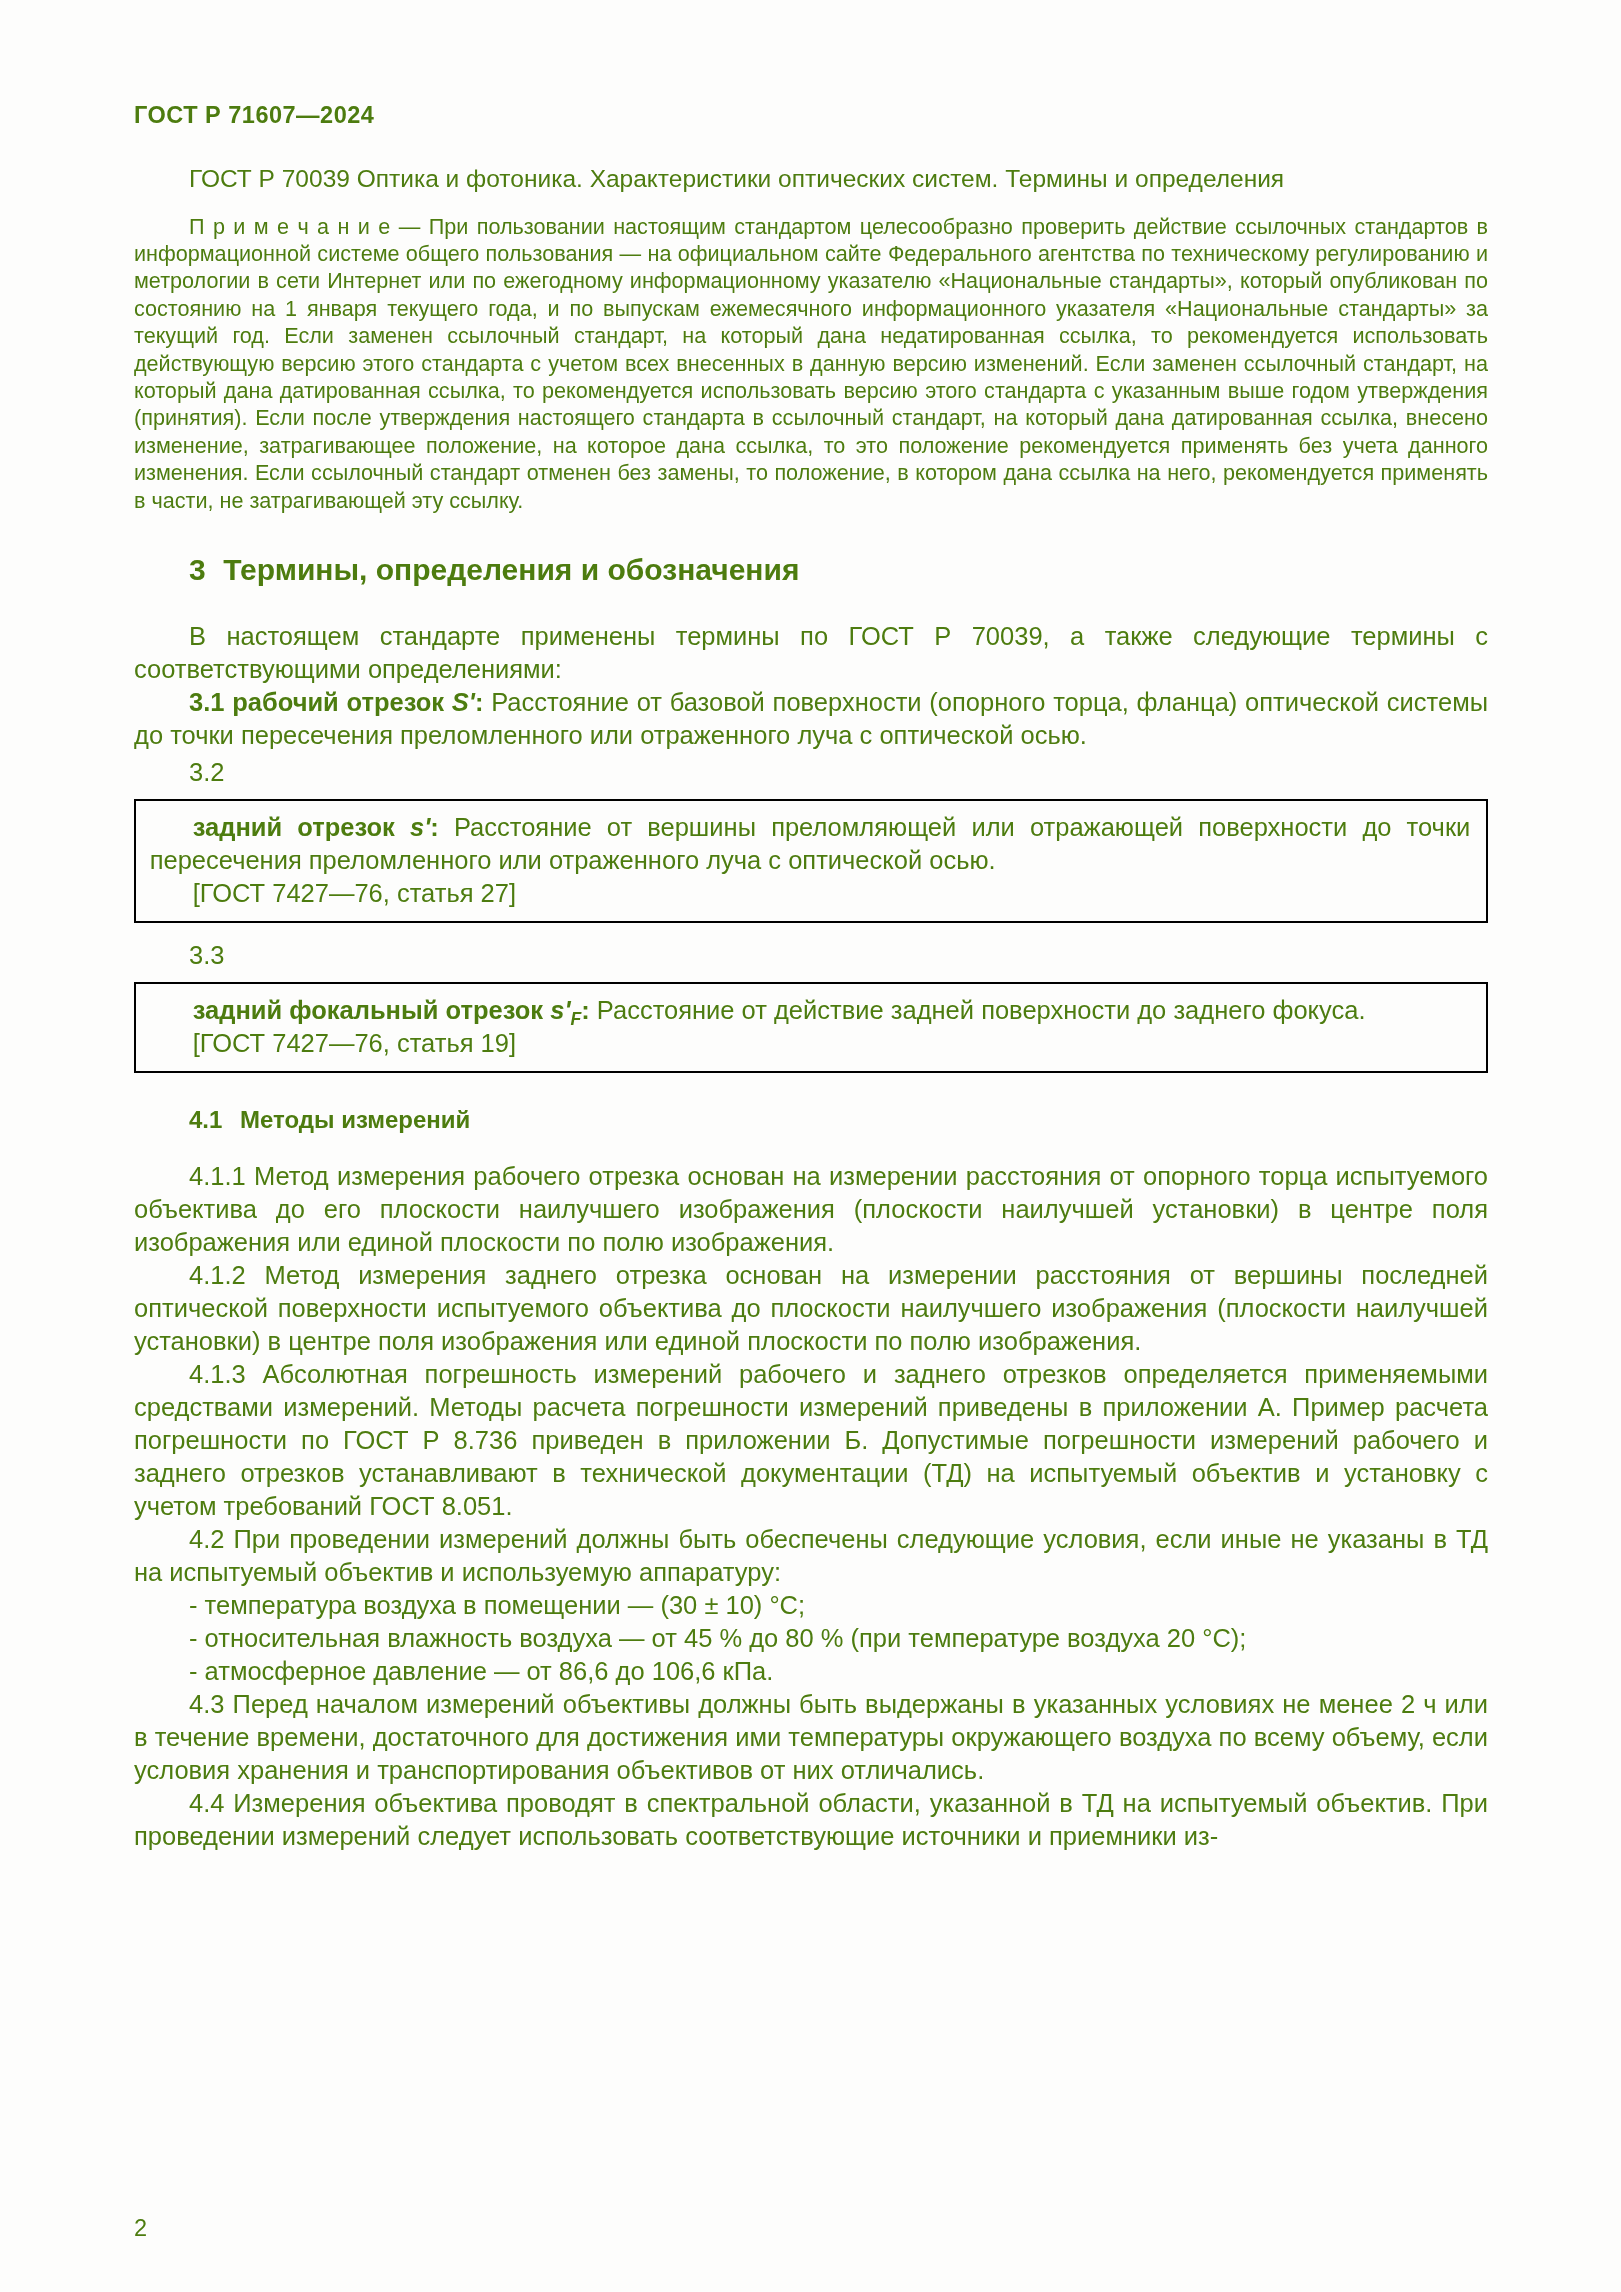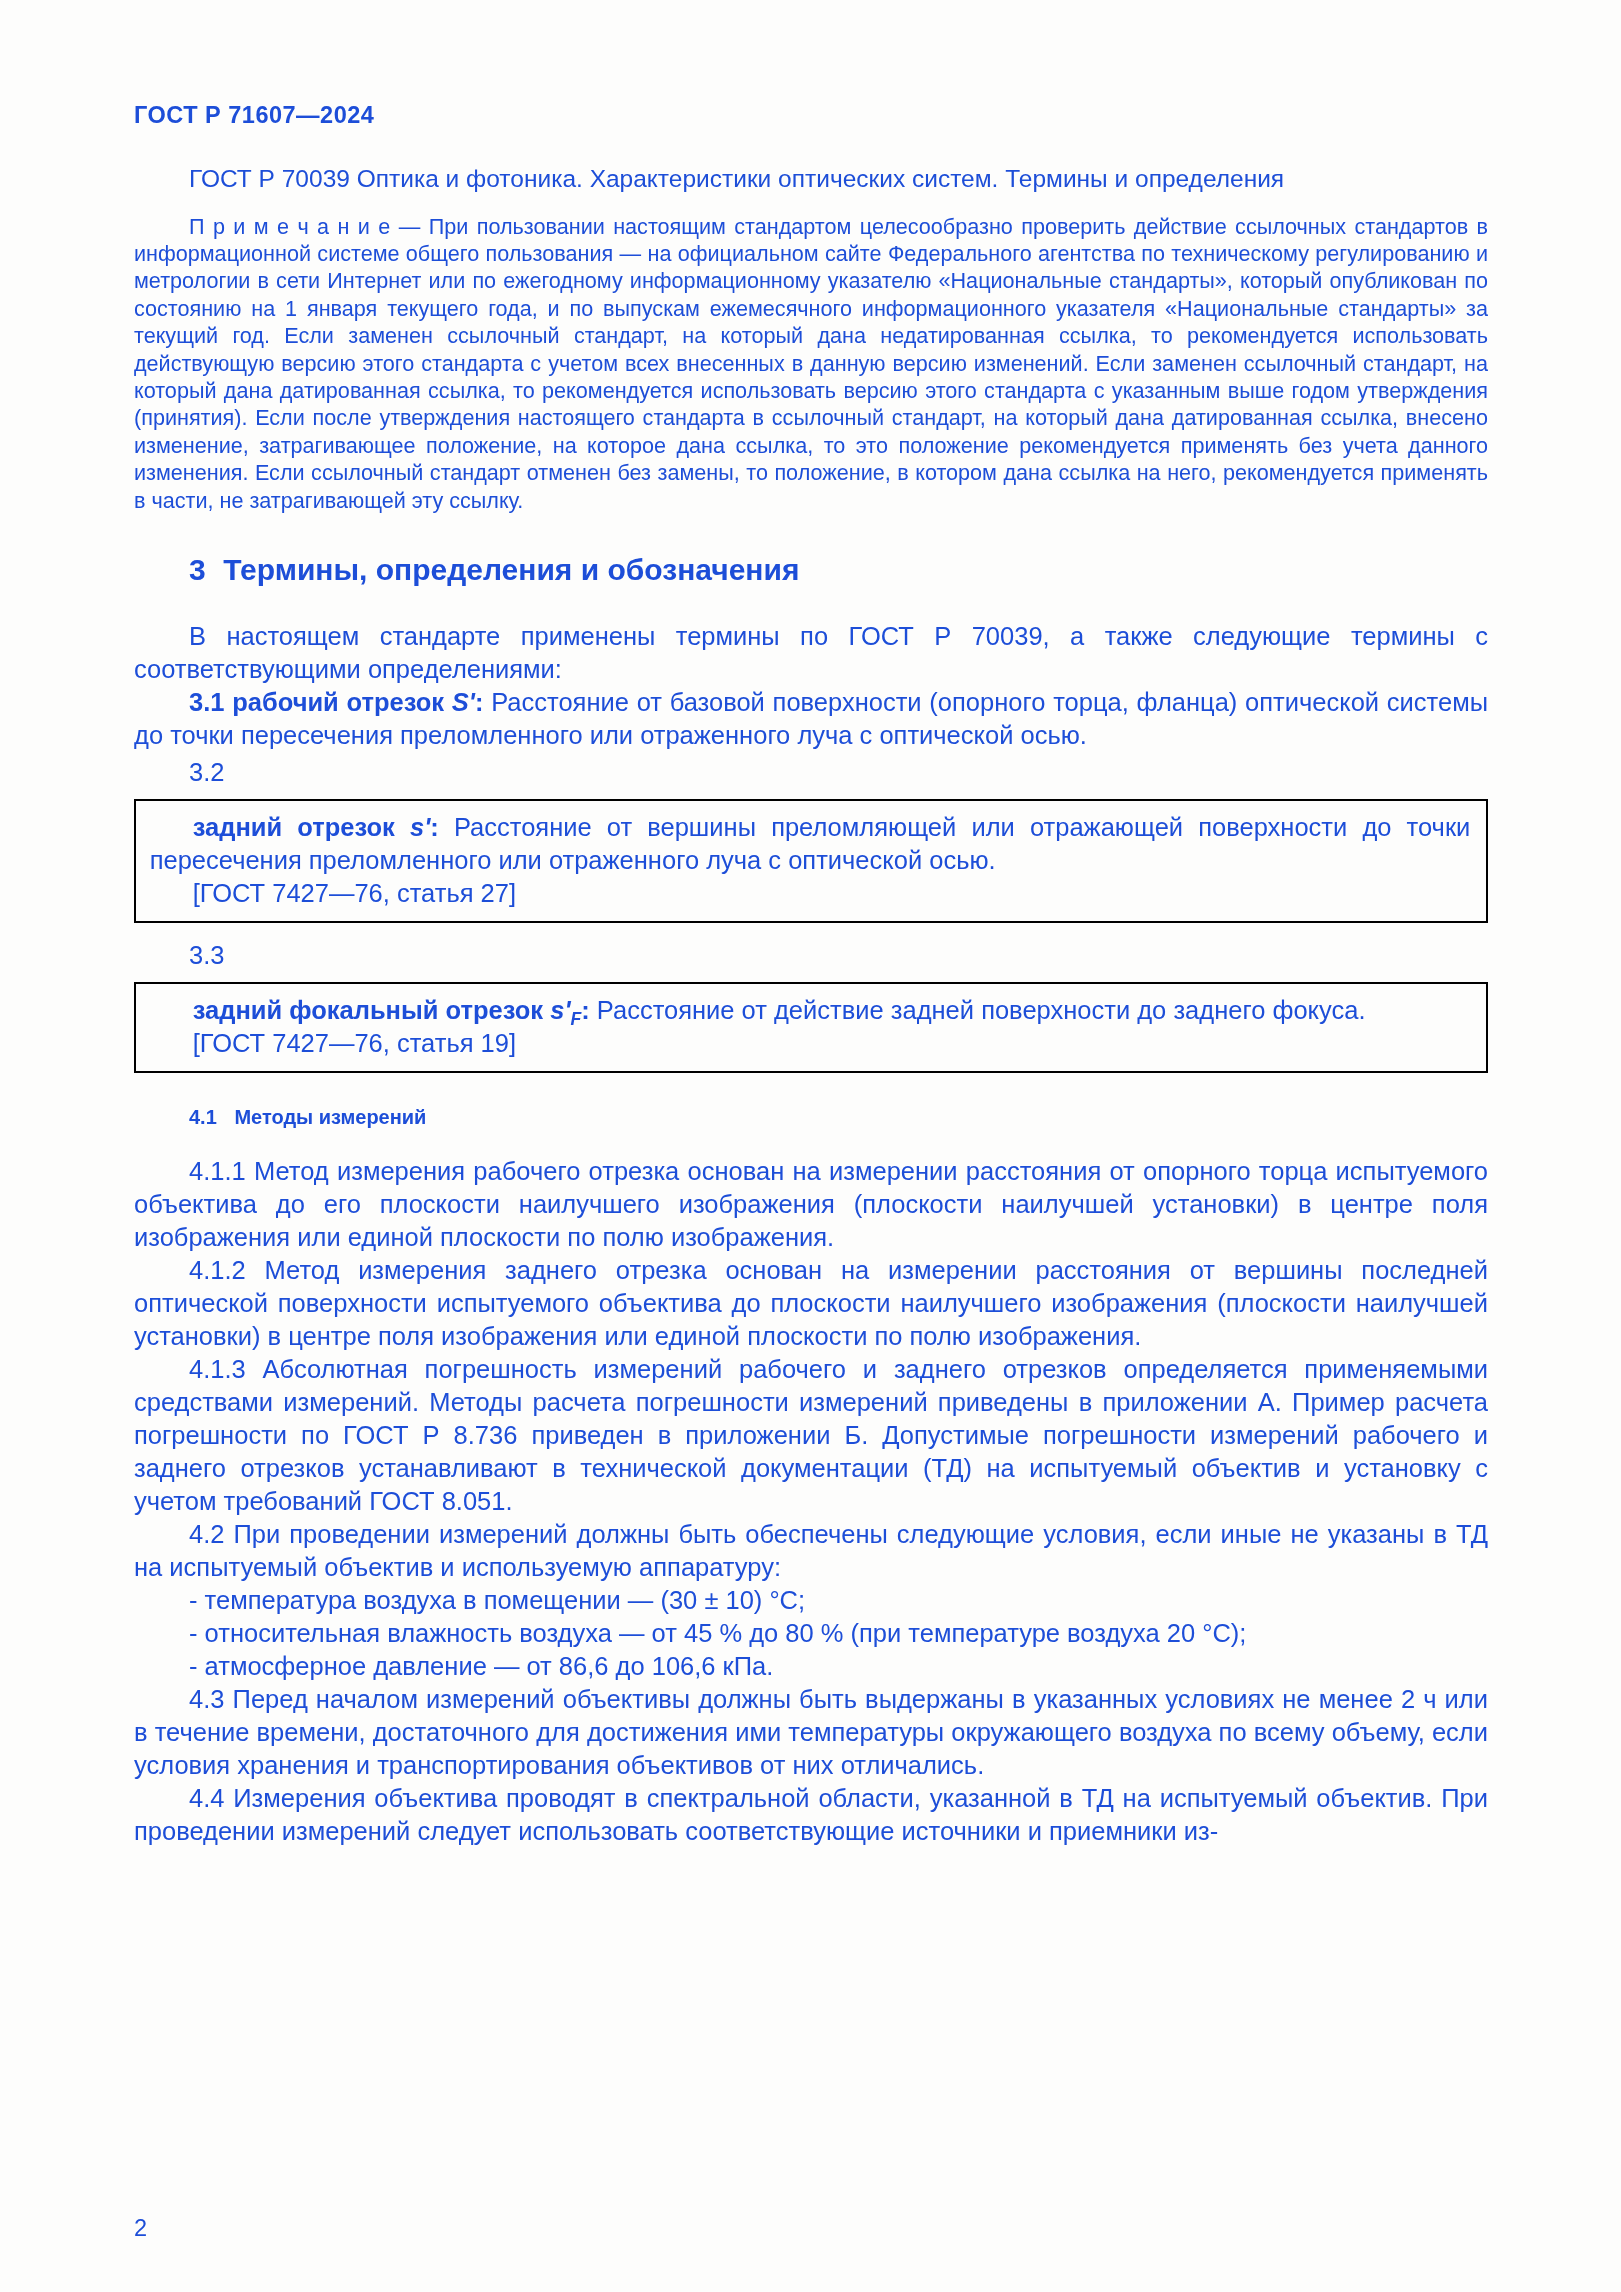--- a/index.html
+++ b/index.html
@@ -6,21 +6,21 @@
     margin: 0;
     padding: 0;
     background: #ffffff;
   }
   .page {
     position: relative;
     width: 1621px;
     height: 2293px;
     margin: 0 auto;
     background: #fdfdfc;
-    color: #1d4ed8;
+    color: #4d7c0f;
     font-family: "Liberation Sans", "DejaVu Sans", sans-serif;
     padding: 102px 133px 0 134px;
     box-sizing: border-box;
     overflow: hidden;
   }
   .doc-header {
     font-size: 23.5px;
     font-weight: bold;
     letter-spacing: 0.5px;
     margin-bottom: 33px;
@@ -39,21 +39,21 @@
     text-indent: 55px;
     margin: 0 0 25.5px 0;
   }
   h2.sec {
     font-size: 30px;
     font-weight: bold;
     margin: 39px 0 33px 0;
     padding-left: 55px;
   }
   h3.subsec {
-    font-size: 20px;
+    font-size: 24px;
     font-weight: bold;
     margin: 33px 0 25.5px 0;
     padding-left: 55px;
   }
   .hnum { margin-right: 17.6px; }
   p.body {
     font-size: 25.5px;
     line-height: 33px;
     text-align: justify;
     text-indent: 55px;

